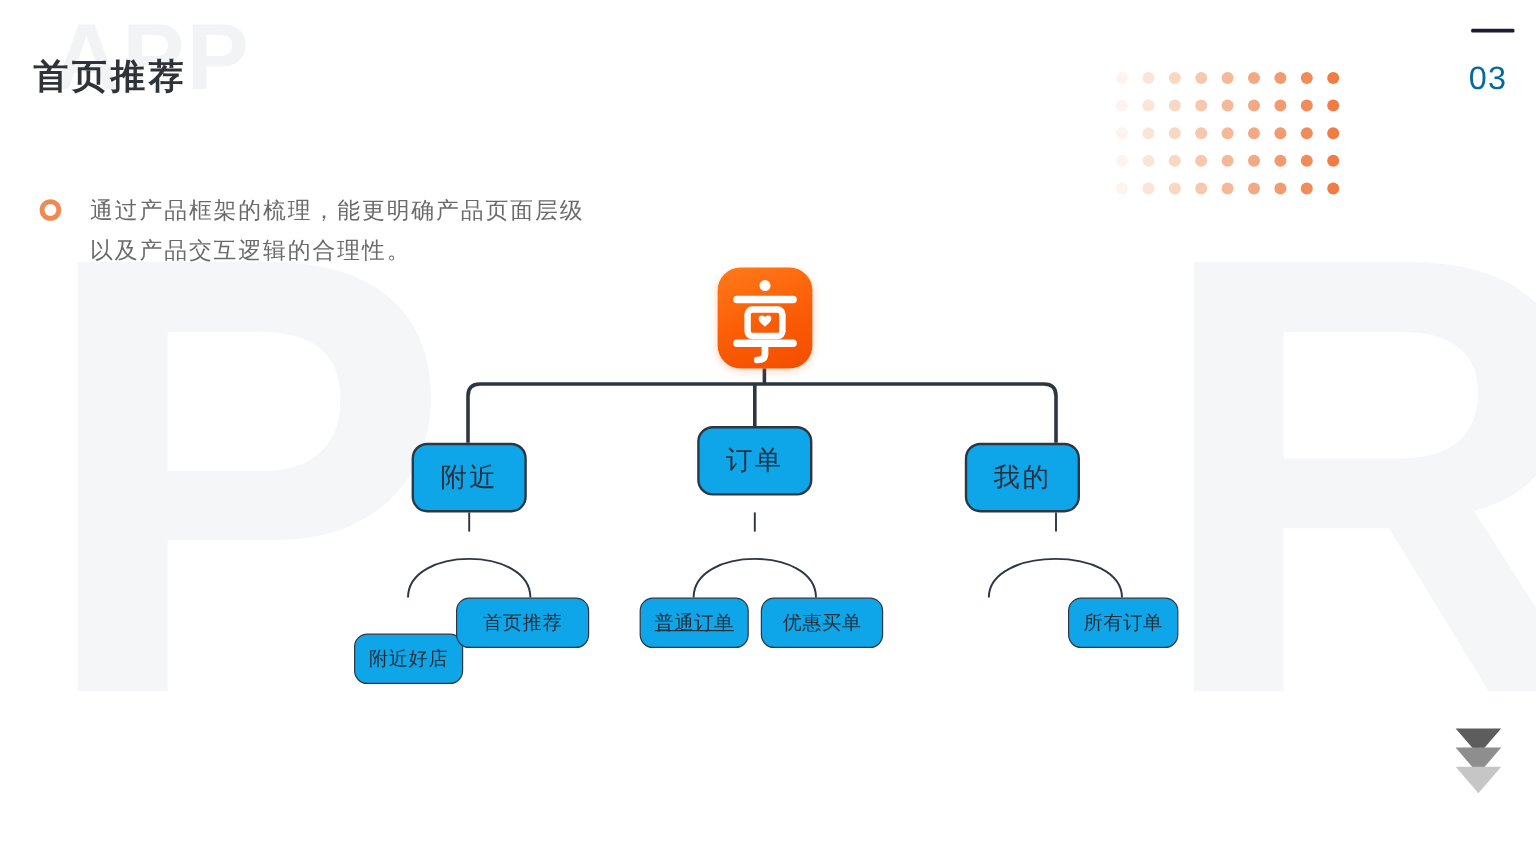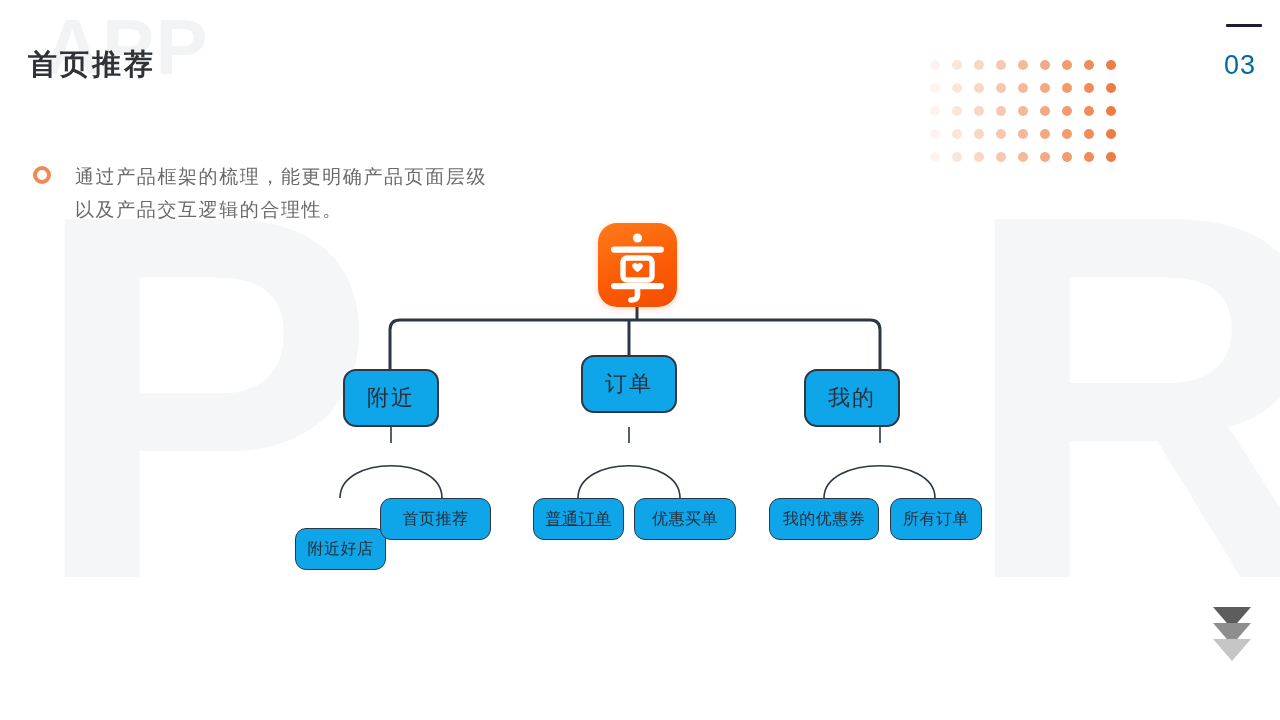--- a/index.html
+++ b/index.html
@@ -232,23 +232,20 @@
       <span>首页推荐</span>
     </div>
 
     <div class="node l2" style="left:533px;top:498px;width:91px;text-decoration:underline;">
       <span>普通订单</span>
     </div>
     <div class="node l2" style="left:634px;top:498px;width:102px;">
       <span>优惠买单</span>
     </div>
 
-    <div class="node l2" style="left:769px;top:498px;width:110px;">
-      <span>我的优惠券</span>
-    </div>
     <div class="node l2" style="left:890px;top:498px;width:92px;">
       <span>所有订单</span>
     </div>
   </div>
 
   <div class="arrows">
     <div class="arrow a1"></div>
     <div class="arrow a2"></div>
     <div class="arrow a3"></div>
   </div>

